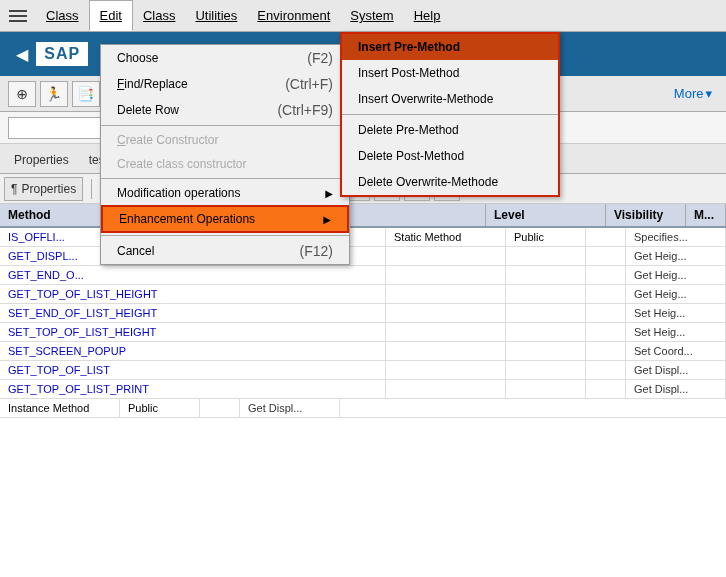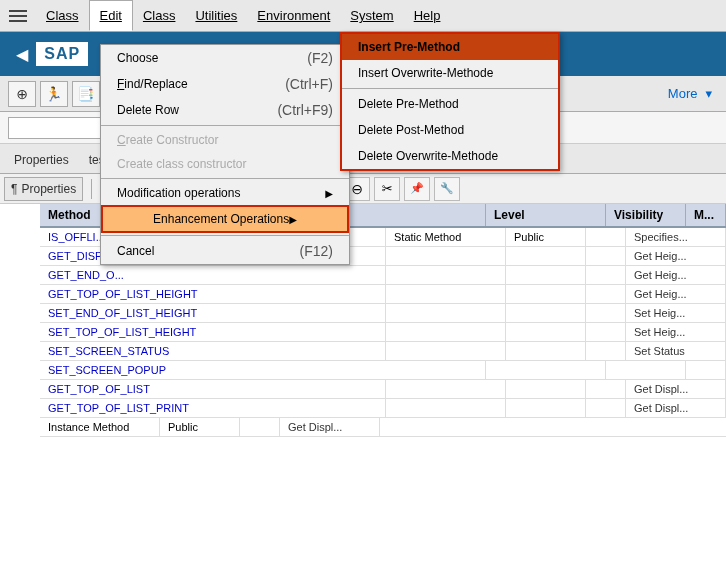--- a/index.html
+++ b/index.html
@@ -58,21 +58,21 @@
       padding: 5px 16px;
       cursor: pointer;
       display: flex;
       justify-content: space-between;
       align-items: center;
       color: #000;
       font-size: 12px;
       white-space: nowrap;
     }
     .dropdown-menu .menu-item.disabled { color: #aaa; cursor: default; }
-    .dropdown-menu .menu-item.highlighted { background: #fdba74; border: 1px solid #6699cc; justify-content: center; }
+    .dropdown-menu .menu-item.highlighted { background: #f97316; border: 1px solid #6699cc; }
     .dropdown-menu .separator { height: 1px; background: #aaa; margin: 2px 0; }
     .shortcut { color: #555; font-size: 14px; margin-left: 20px; }
     .arrow-right { font-size: 10px; }
 
     
     .edit-dropdown {
       top: 44px;
       left: 100px;
     }
 
@@ -147,21 +147,21 @@
       cursor: pointer;
       display: flex;
       align-items: center;
       justify-content: center;
       font-size: 14px;
       color: #333;
     }
     .toolbar-more {
       display: flex;
       align-items: flex-end;
-      gap: 8px;
+      gap: 2px;
       cursor: pointer;
       padding: 2px 6px;
       color: #0066cc;
       font-size: 13px;
     }
 
     
     .search-row {
       display: flex;
       align-items: center;
@@ -192,21 +192,20 @@
       display: flex;
       align-items: center;
       margin-right: 4px;
     }
 
     
     .content-area {
       display: flex;
       height: calc(577px - 32px - 44px - 36px - 32px - 30px - 26px - 32px);
       overflow: hidden;
-      margin-left: 40px;
     }
     .table-header {
       display: flex;
       background: #d0d8e8;
       border-bottom: 2px solid #8899aa;
       position: sticky;
       top: 0;
     }
     .th {
       padding: 4px 8px;
@@ -357,31 +356,25 @@
       <div class="td desc">Set Heig...</div>
     </div>
     <div class="table-row">
       <div class="td method">SET_TOP_OF_LIST_HEIGHT</div>
       <div class="td level"></div>
       <div class="td visibility"></div>
       <div class="td m"></div>
       <div class="td desc">Set Heig...</div>
     </div>
     <div class="table-row">
-      <div class="td method">SET_SCREEN_STATUS</div>
-      <div class="td level"></div>
-      <div class="td visibility"></div>
-      <div class="td m"></div>
-      <div class="td desc">Set Status</div>
-    </div>
-    <div class="table-row">
       <div class="td method">SET_SCREEN_POPUP</div>
       <div class="td level"></div>
       <div class="td visibility"></div>
       <div class="td m"></div>
+      <div class="td desc">Set Coord...</div>
     </div>
     <div class="table-row">
       <div class="td method">GET_TOP_OF_LIST</div>
       <div class="td level"></div>
       <div class="td visibility"></div>
       <div class="td m"></div>
       <div class="td desc">Get Displ...</div>
     </div>
     <div class="table-row">
       <div class="td method">GET_TOP_OF_LIST_PRINT</div>
@@ -433,20 +426,23 @@
     <span>Cancel</span>
     <span class="shortcut">(F12)</span>
   </div>
 </div>
 
 <div class="enhancement-submenu">
   <div class="menu-item first-highlight" style="background:#c2410c; font-weight:bold;">
     <span>Insert Pre-Method</span>
   </div>
   <div class="menu-item">
+    <span>Insert Post-Method</span>
+  </div>
+  <div class="menu-item">
     <span>Insert Overwrite-Methode</span>
   </div>
   <div style="height:1px; background:#aaa; margin:2px 0;"></div>
   <div class="menu-item">
     <span>Delete Pre-Method</span>
   </div>
   <div class="menu-item">
     <span>Delete Post-Method</span>
   </div>
   <div class="menu-item">

